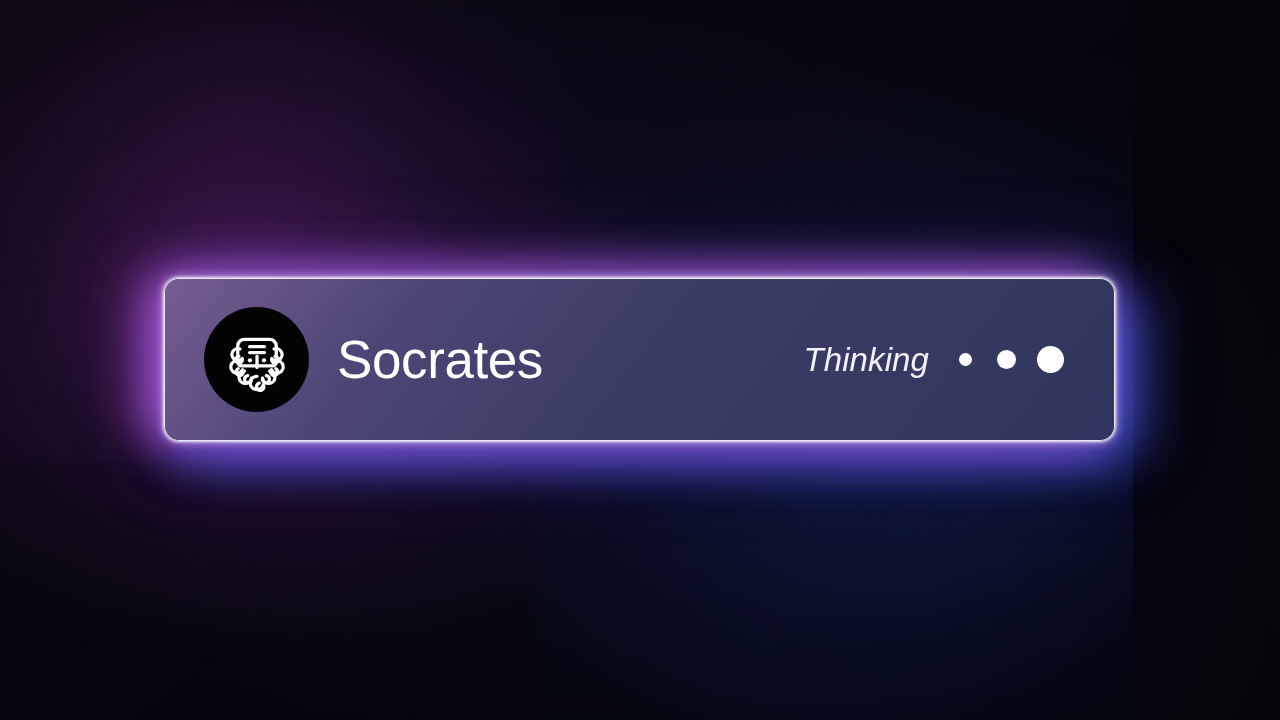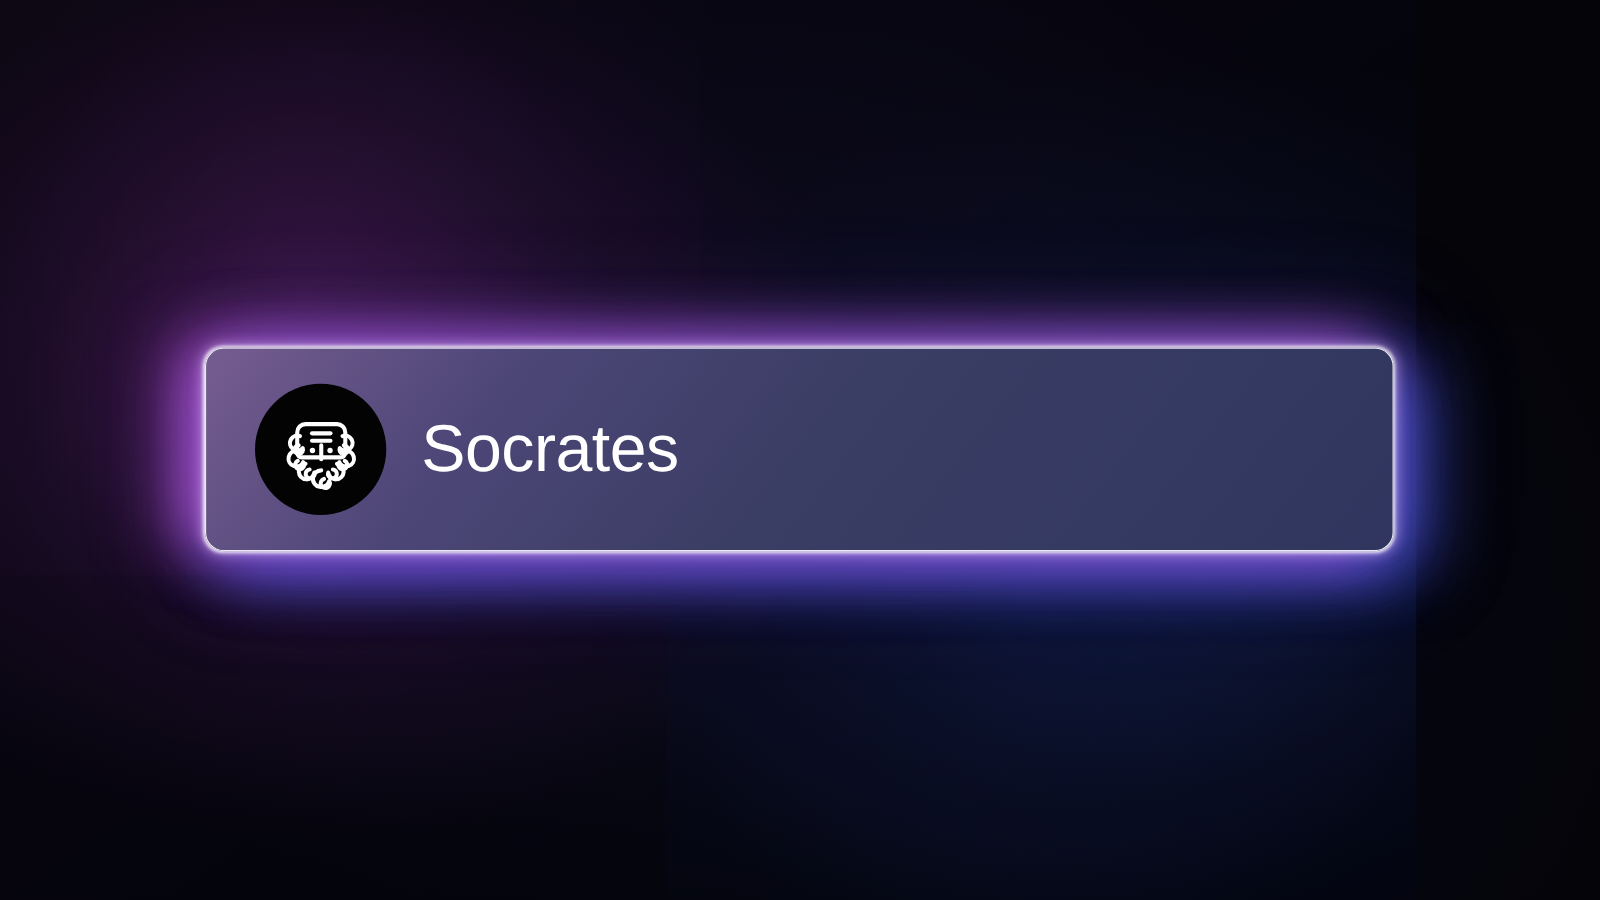--- a/index.html
+++ b/index.html
@@ -220,17 +220,25 @@
 
             <path d="M50 72 a9 9 0 1 0 8.6 11.5 a5 5 0 1 1 -5.6 -2.2"></path>
           </svg>
         </span>
       </div>
 
       <div class="agent-name">Socrates</div>
 
       <div class="spacer"></div>
 
+      <div class="status-group">
+        <div class="status-text">Thinking</div>
+        <div class="dots">
+          <span class="dot dot-1"></span>
+          <span class="dot dot-2"></span>
+          <span class="dot dot-3"></span>
+        </div>
+      </div>
 
     </div>
   </div>
 
 </div>
 
 </body></html>

